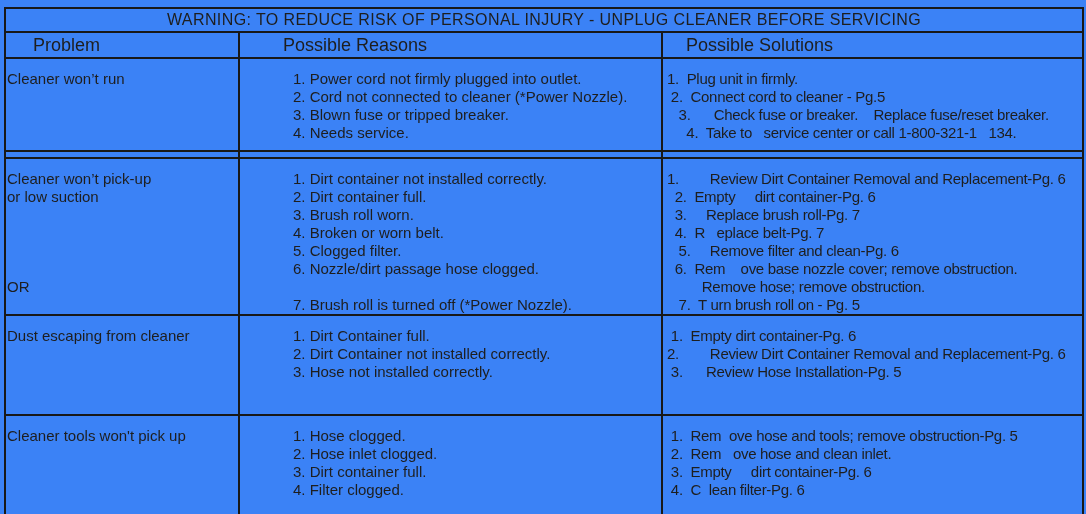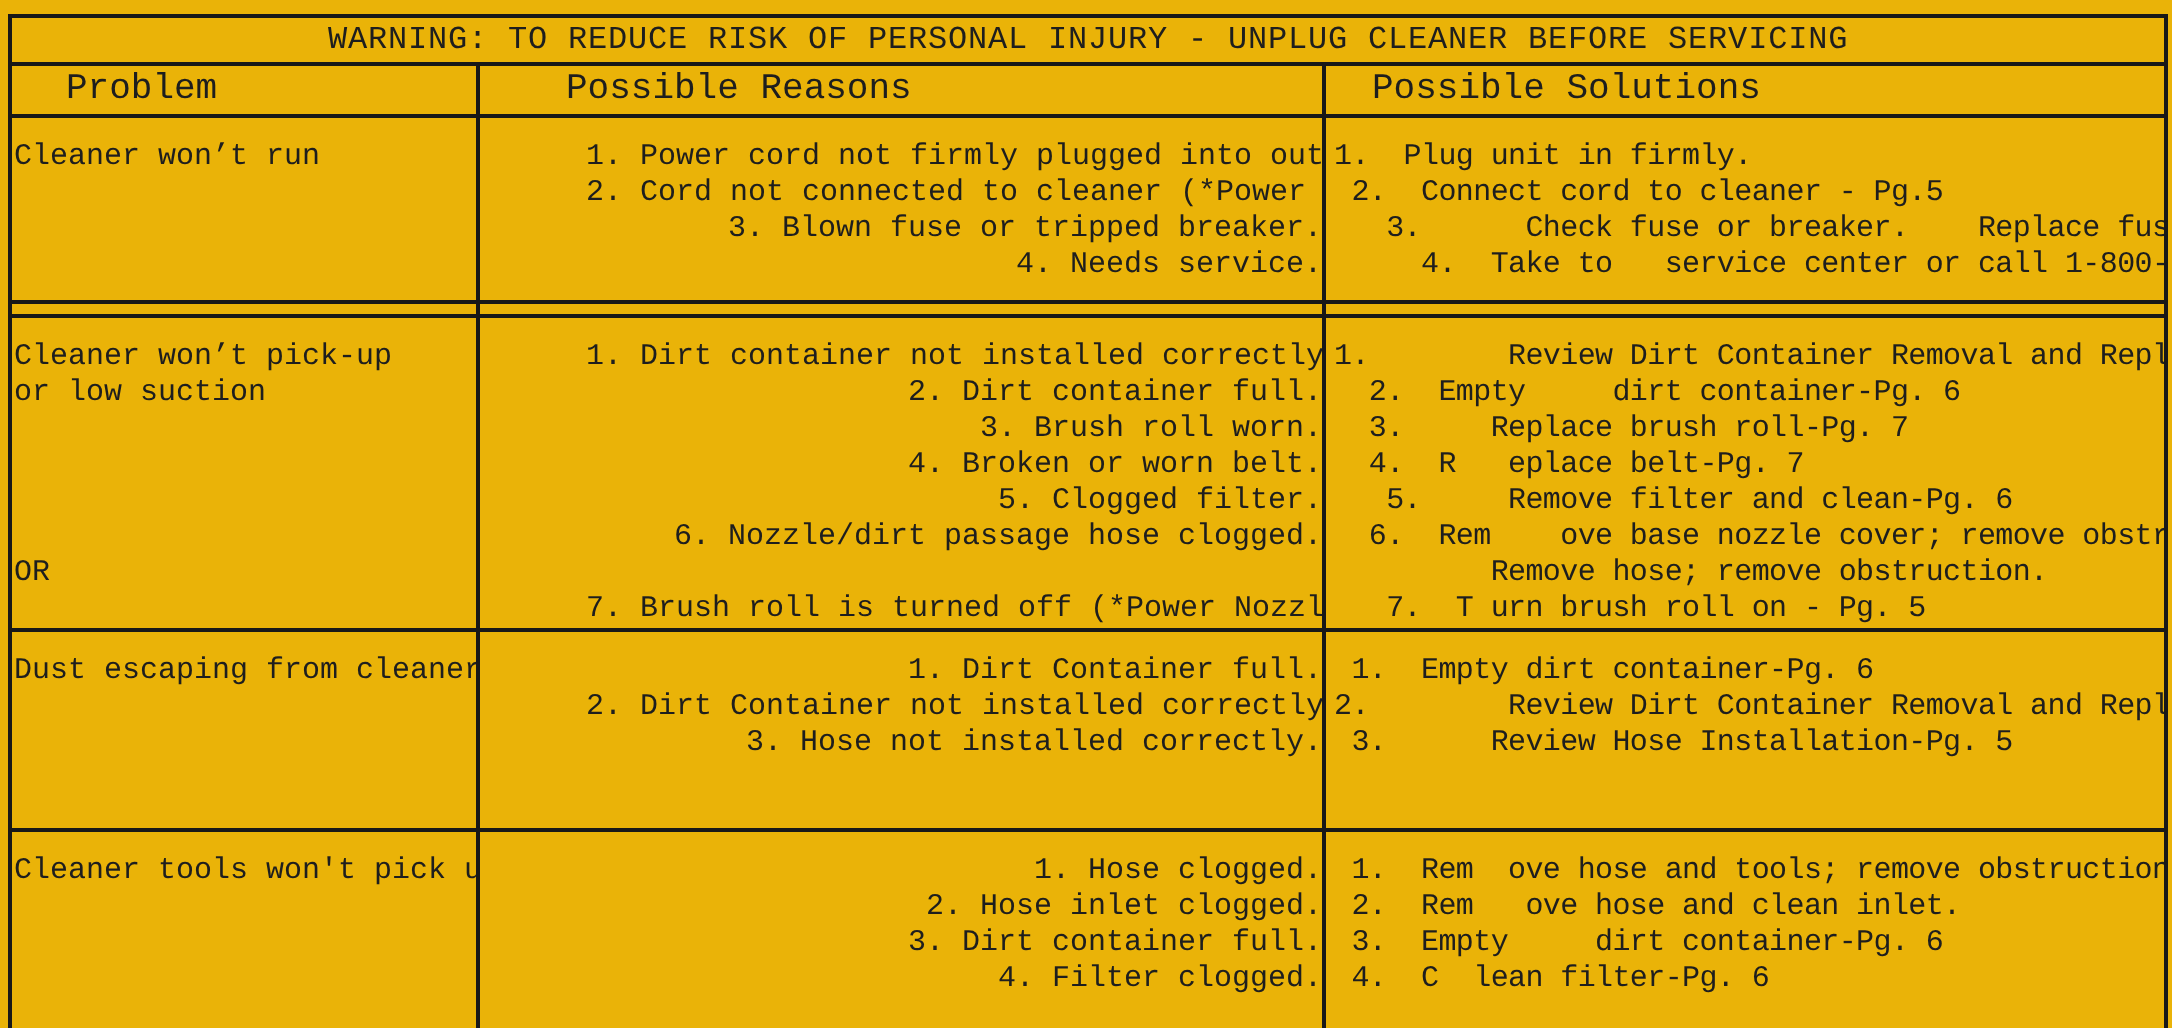--- a/index.html
+++ b/index.html
@@ -1,20 +1,20 @@
 <!DOCTYPE html>
 <html><head>
 <meta charset="utf-8">
 <style>
   html,body{margin:0;padding:0;background:#ffffff;}
   .page{
     position:relative;
     width:1086px;height:514px;
-    background:#eab308;
-    font-family:Liberation Mono, monospace;
+    background:#3b82f6;
+    font-family:Liberation Sans, sans-serif;
     color:#1e1e1e;
     overflow:hidden;
   }
   table.ts{
     position:absolute;left:4px;top:7px;
     width:1078px;
     border-collapse:collapse;
     table-layout:fixed;
   }
   table.ts, table.ts td, table.ts th{
@@ -41,21 +41,21 @@
     font-size:15px;line-height:18px;
     white-space:pre;
     padding-top:11px;
   }
   .r1{height:93px;}
   .gap-row{height:7px;}
   .r2{height:114px;}
   .r3{height:100px;}
   .r4{height:110px;}
   .c-problem{padding-left:1px;}
-  .c-reasons{padding-left:53px;text-align:right;}
+  .c-reasons{padding-left:53px;}
   .c-solutions{padding-left:4px;letter-spacing:-0.3px;}
 </style>
 </head>
 <body>
 
 <div class="page">
   <table class="ts">
     <colgroup>
       <col style="width:234px">
       <col style="width:423px">

